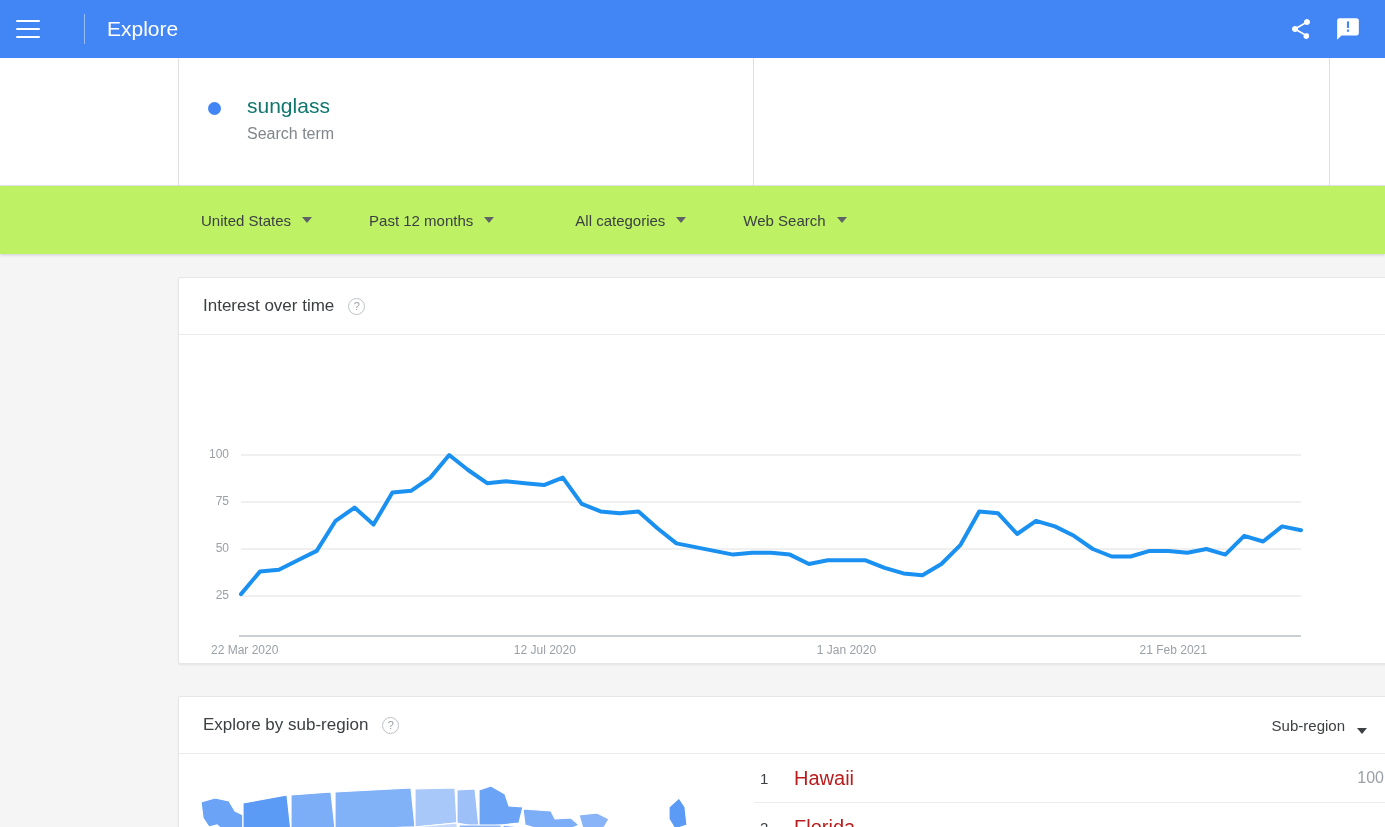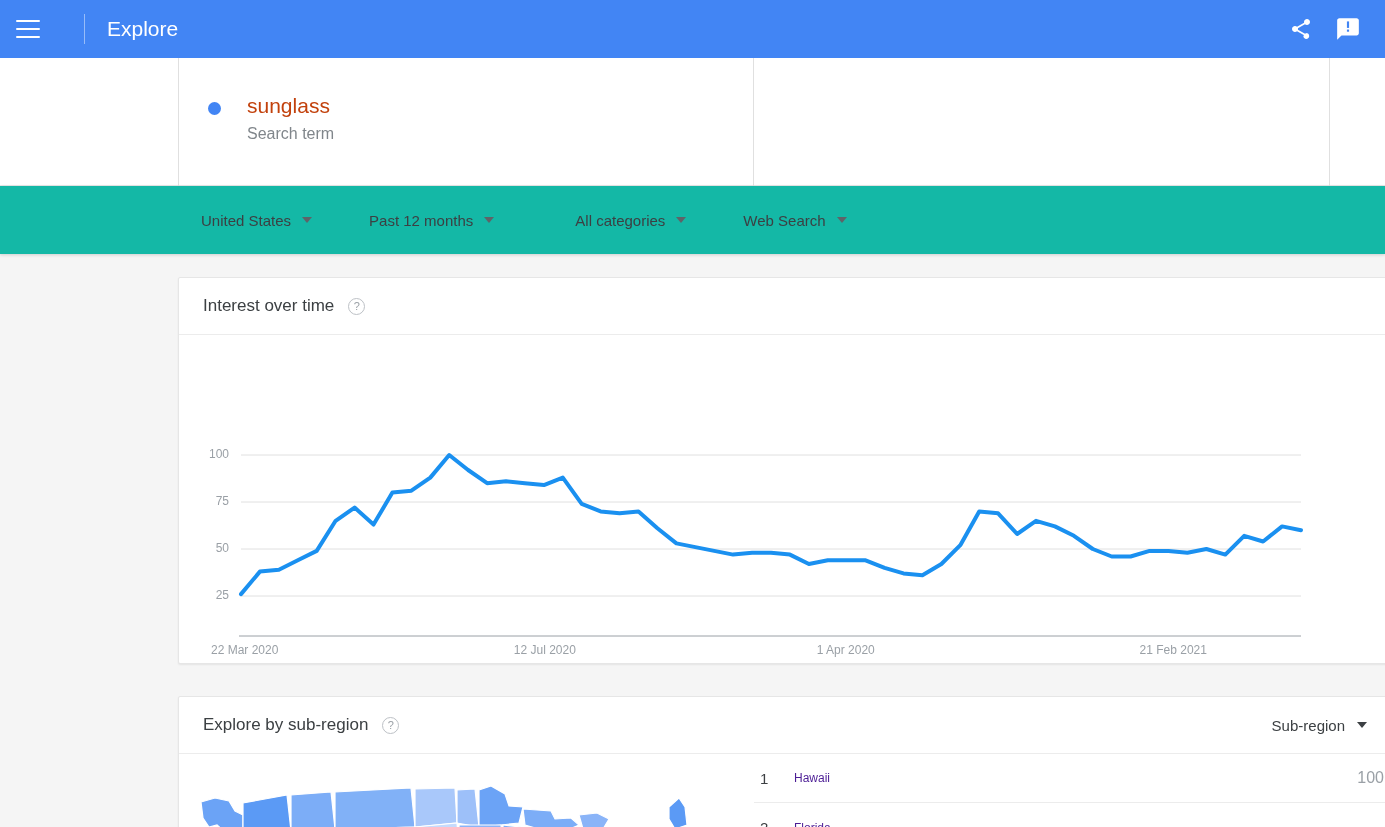--- a/index.html
+++ b/index.html
@@ -59,42 +59,42 @@
   }
   .term-card {
     position: absolute; left: 178px; top: 0; width: 575px; height: 128px;
     padding: 36px 0 0 30px;
   }
   .term-row { display: flex; align-items: flex-start; }
   .term-dot {
     width: 13px; height: 13px; border-radius: 50%;
     background: #4285f4; margin-top: 8px; margin-right: 26px; flex: none;
   }
-  .term-title { font-size: 21px; color: #c2410c; line-height: 24px; }
+  .term-title { font-size: 21px; color: #0f766e; line-height: 24px; }
   .term-sub { font-size: 16px; color: #80868b; margin-top: 7px; }
   .compare-card {
     position: absolute; left: 754px; top: 0; width: 575px; height: 128px;
     display: flex; align-items: center; padding-left: 36px;
     cursor: pointer;
   }
   .plus-icon {
     position: relative; width: 20px; height: 20px; margin-right: 28px; flex: none;
   }
   .plus-icon:before, .plus-icon:after {
     content: ""; position: absolute; background: #5f6368;
   }
   .plus-icon:before { left: 0; top: 9px; width: 20px; height: 2px; }
   .plus-icon:after  { top: 0; left: 9px; height: 20px; width: 2px; }
   .compare-label { font-size: 19px; color: #5f6368; }
 
   
   .filterbar {
     position: absolute; top: 186px; left: 0;
     width: 1385px; height: 68px;
-    background: #14b8a6;
+    background: #bef264;
     display: flex; align-items: center;
     box-shadow: 0 1px 3px rgba(0,0,0,0.16);
     z-index: 3;
   }
   .filter {
     display: flex; align-items: center; cursor: pointer;
     font-size: 15px; color: #3c4043;
   }
   .filter .caret {
     width: 0; height: 0; margin-left: 11px;
@@ -118,21 +118,21 @@
   .card-title { font-size: 17px; color: #3c4043; }
   .help-icon {
     width: 17px; height: 17px; border-radius: 50%;
     border: 1px solid #bdc1c6; color: #9aa0a6;
     font-size: 11px; line-height: 15px; text-align: center;
     margin-left: 14px; cursor: pointer; flex: none;
   }
   .card-actions { margin-left: auto; display: flex; align-items: center; gap: 22px; }
   .act-icon { cursor: pointer; display: flex; align-items: center; }
   .subregion-select {
-    display: flex; align-items: center; cursor: pointer;
+    display: flex; align-items: flex-end; cursor: pointer;
     font-size: 15px; color: #3c4043; margin-right: 8px;
   }
   .subregion-select .caret {
     width: 0; height: 0; margin-left: 12px;
     border-left: 5px solid transparent; border-right: 5px solid transparent;
     border-top: 6px solid #3c4043;
   }
 
   
   #chart-card { top: 277px; height: 387px; }
@@ -150,21 +150,21 @@
   .map-wrap {
     width: 575px; position: relative; overflow: hidden;
   }
   .list-wrap { flex: 1; padding: 0 24px 0 0; }
   .region-row {
     display: flex; align-items: center; height: 49px;
     border-bottom: 1px solid #ececec;
     margin-left: 0;
   }
   .rank { width: 40px; font-size: 15px; color: #3c4043; text-align: left; padding-left: 6px; }
-  .region-name { font-size: 12px; color: #4c1d95; flex: 1; }
+  .region-name { font-size: 20px; color: #b91c1c; flex: 1; }
   .region-value { font-size: 16px; color: #9aa0a6; margin-right: 18px; }
   .bar-track { width: 99px; height: 15px; background: transparent; }
   .bar-fill { height: 15px; background: #4285f4; }
 </style>
 </head>
 <body>
 
 <div class="appbar">
   <div class="hamburger">
     <span></span>
@@ -259,21 +259,21 @@
       </svg>
     <div id="ytick-layer">
         <div class="ytick" style="left: 18px; top: 253px;">25</div>
         <div class="ytick" style="left: 18px; top: 206px;">50</div>
         <div class="ytick" style="left: 18px; top: 159px;">75</div>
         <div class="ytick" style="left: 18px; top: 112px;">100</div>
       </div>
     <div id="xtick-layer">
         <div class="xtick" style="left: 32px; top: 308px;">22 Mar 2020</div>
         <div class="xtick" style="left: 334.857px; top: 308px;">12 Jul 2020</div>
-        <div class="xtick" style="left: 637.714px; top: 308px;">1 Apr 2020</div>
+        <div class="xtick" style="left: 637.714px; top: 308px;">1 Jan 2020</div>
         <div class="xtick" style="left: 940.571px; top: 308px; margin-left: 20px;">21 Feb 2021</div>
       </div>
   </div>
 </div>
 
 <div class="card" id="region-card">
   <div class="card-header">
     <span class="card-title">Explore by sub-region</span>
     <span class="help-icon">?</span>
     <div class="card-actions">

